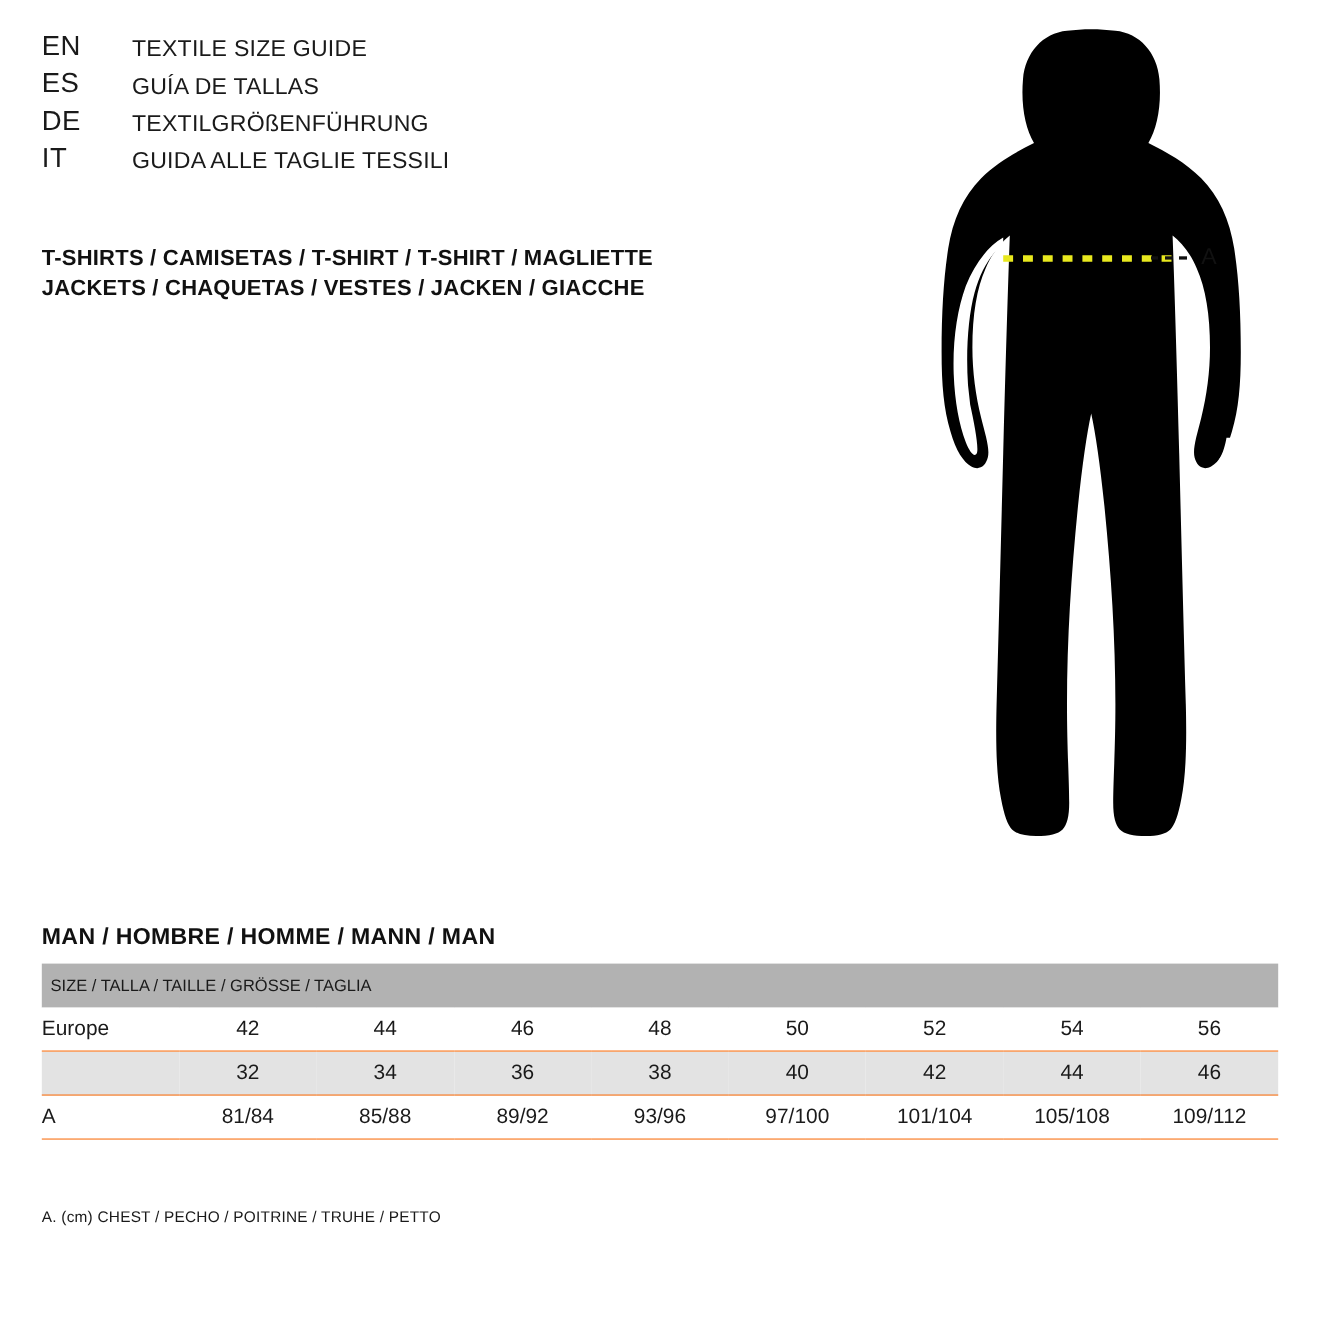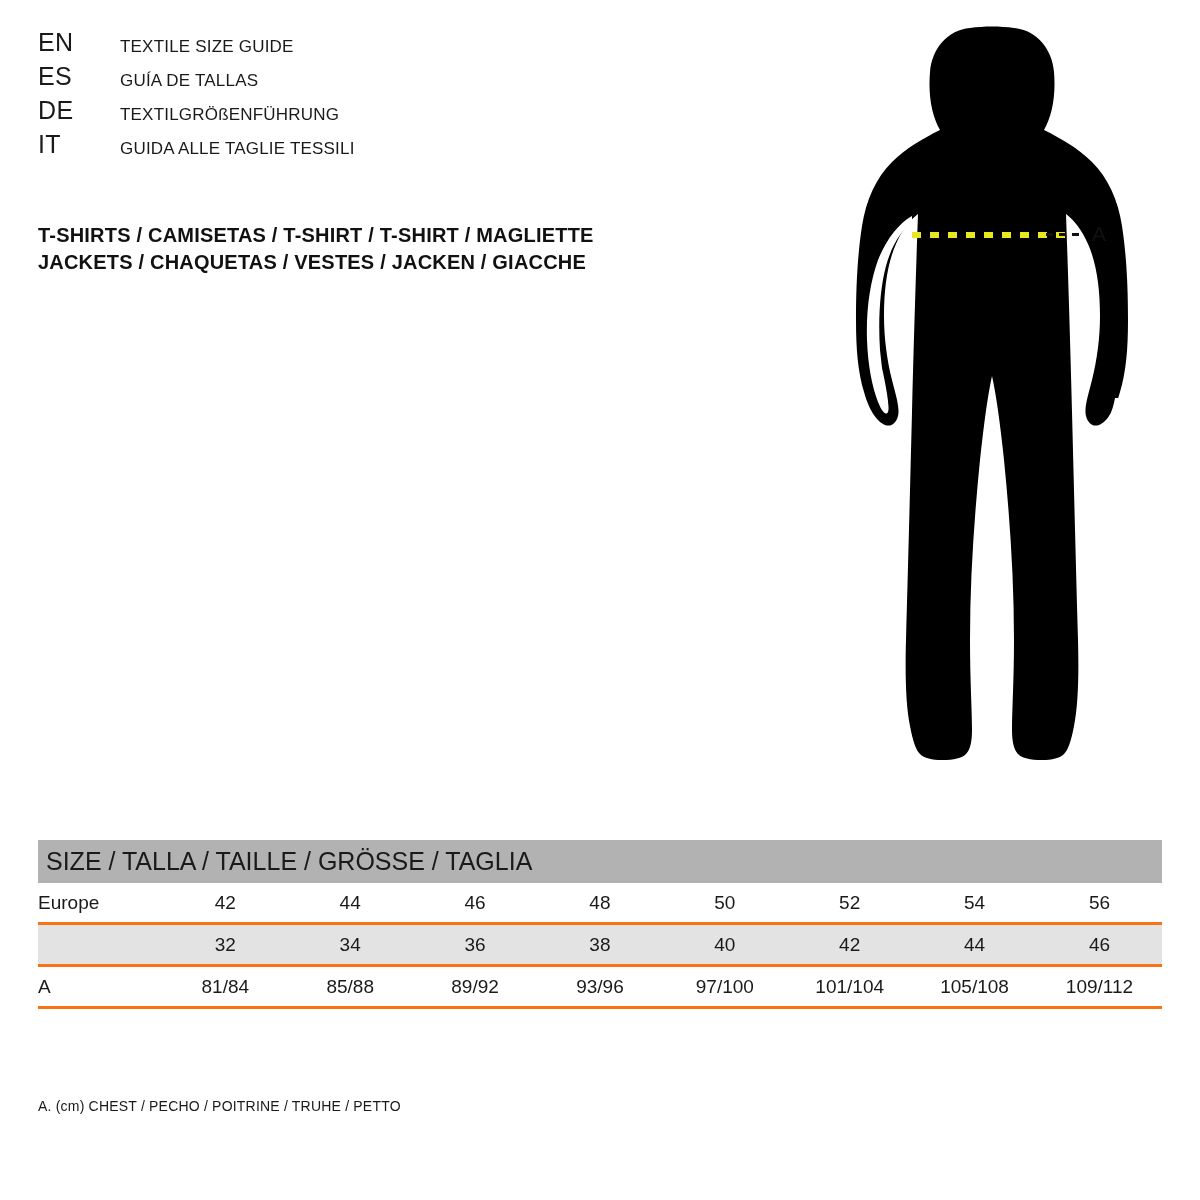--- a/index.html
+++ b/index.html
@@ -30,21 +30,21 @@
     margin-bottom: 9px;
   }
   .lang-code {
     width: 82px;
     flex: 0 0 82px;
     font-size: 25px;
     letter-spacing: 0.4px;
     color: #1a1a1a;
   }
   .lang-text {
-    font-size: 17px;
+    font-size: 21px;
     letter-spacing: 0.2px;
     color: #1a1a1a;
     white-space: nowrap;
   }
 
   .garment-lines {
     position: absolute;
     left: 38px;
     top: 222px;
     width: 760px;
@@ -114,28 +114,28 @@
   td.label-cell {
     text-align: left;
     padding-left: 8px;
     width: 164px;
   }
   td.val-cell {
     text-align: center;
   }
   tr.header-row td {
     background: #b2b2b2;
-    font-size: 25px;
+    font-size: 15px;
     padding: 7px 0 7px 8px;
     height: 26px;
   }
   tr.shade td { background: #e3e3e3; }
   tr.plain td { background: #ffffff; }
   tr.sep td {
-    border-bottom: 3px solid #f97316;
+    border-bottom: 1px solid #f97316;
   }
   .footnote {
     position: absolute;
     left: 38px;
     top: 1098px;
     font-size: 14px;
     color: #1a1a1a;
     letter-spacing: 0.2px;
   }
 </style>
@@ -237,20 +237,21 @@
     </g>
     <g stroke="#e8e81e" stroke-width="6" stroke-linecap="butt" stroke-dasharray="9 9">
       <line x1="92" y1="215" x2="250" y2="215"></line>
     </g>
   </svg>
 </div>
 <div class="dash-lead"></div>
 <div class="measure-label">A</div>
 
 <div class="table-section">
+  <div class="section-title">MAN / HOMBRE / HOMME / MANN / MAN</div>
   <table class="size-table">
     <tbody>
       <tr class="header-row">
         <td colspan="9">SIZE / TALLA / TAILLE / GRÖSSE / TAGLIA</td>
       </tr>
       <tr class="plain sep">
         <td class="label-cell">Europe</td>
         <td class="val-cell">42</td>
         <td class="val-cell">44</td>
         <td class="val-cell">46</td>

